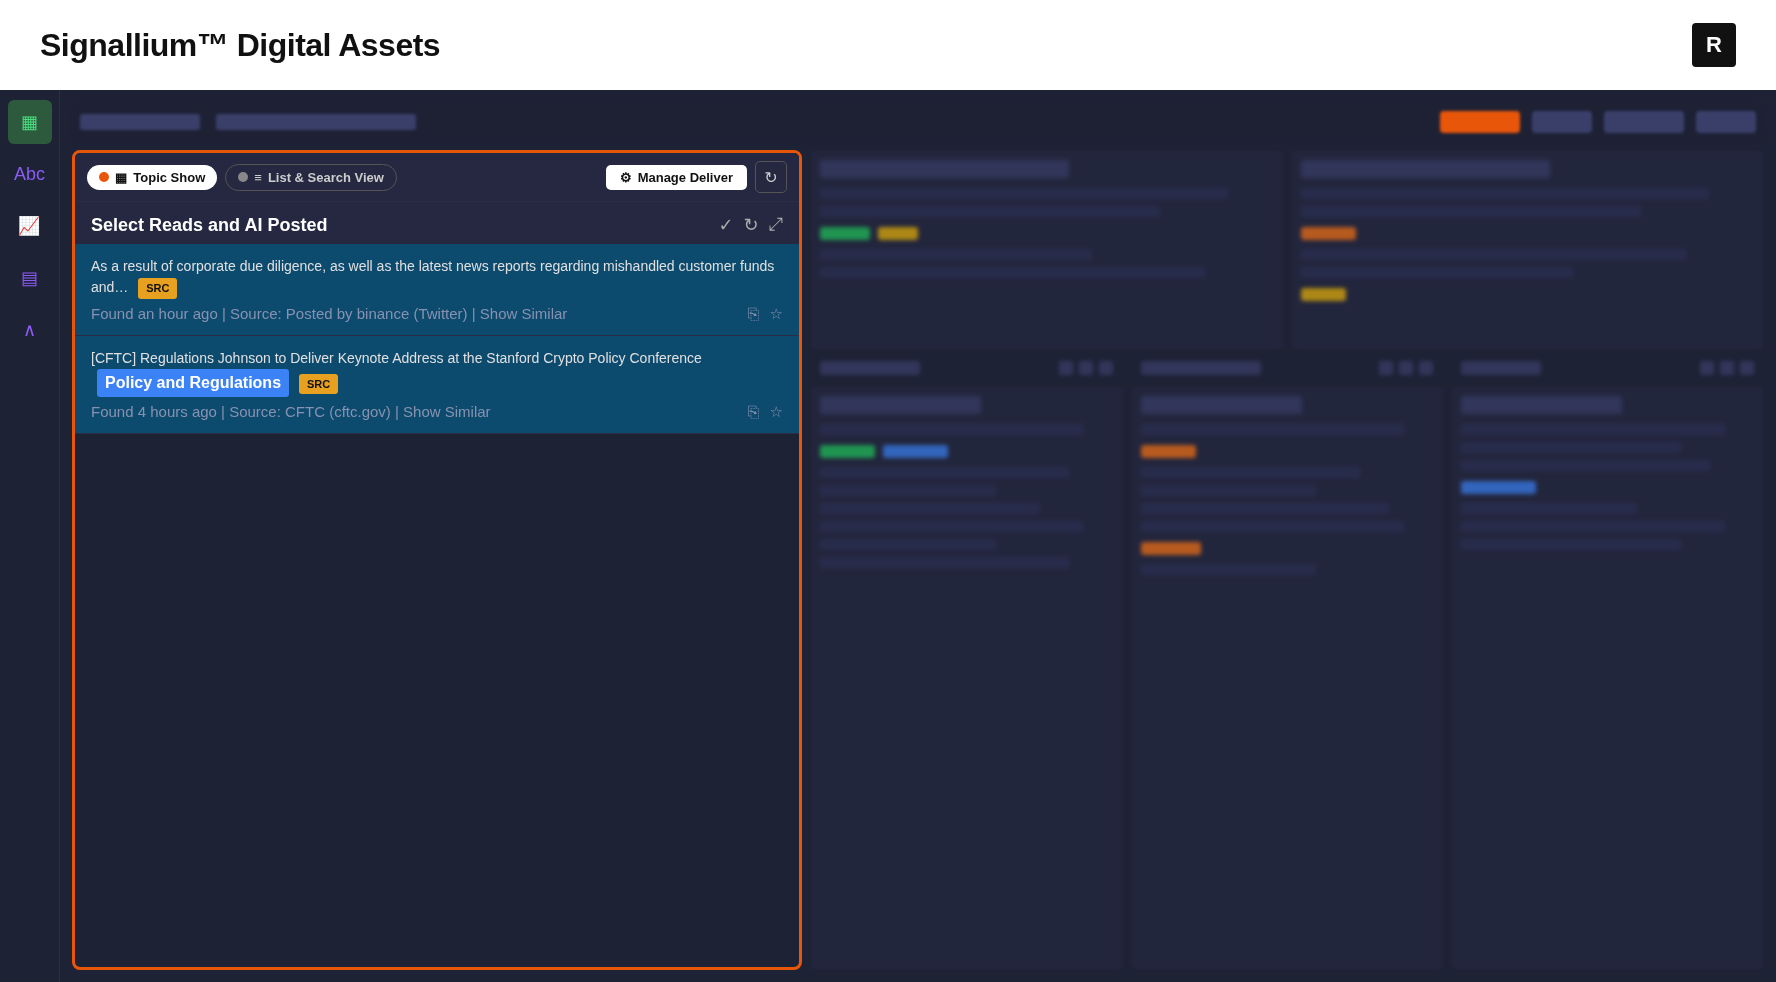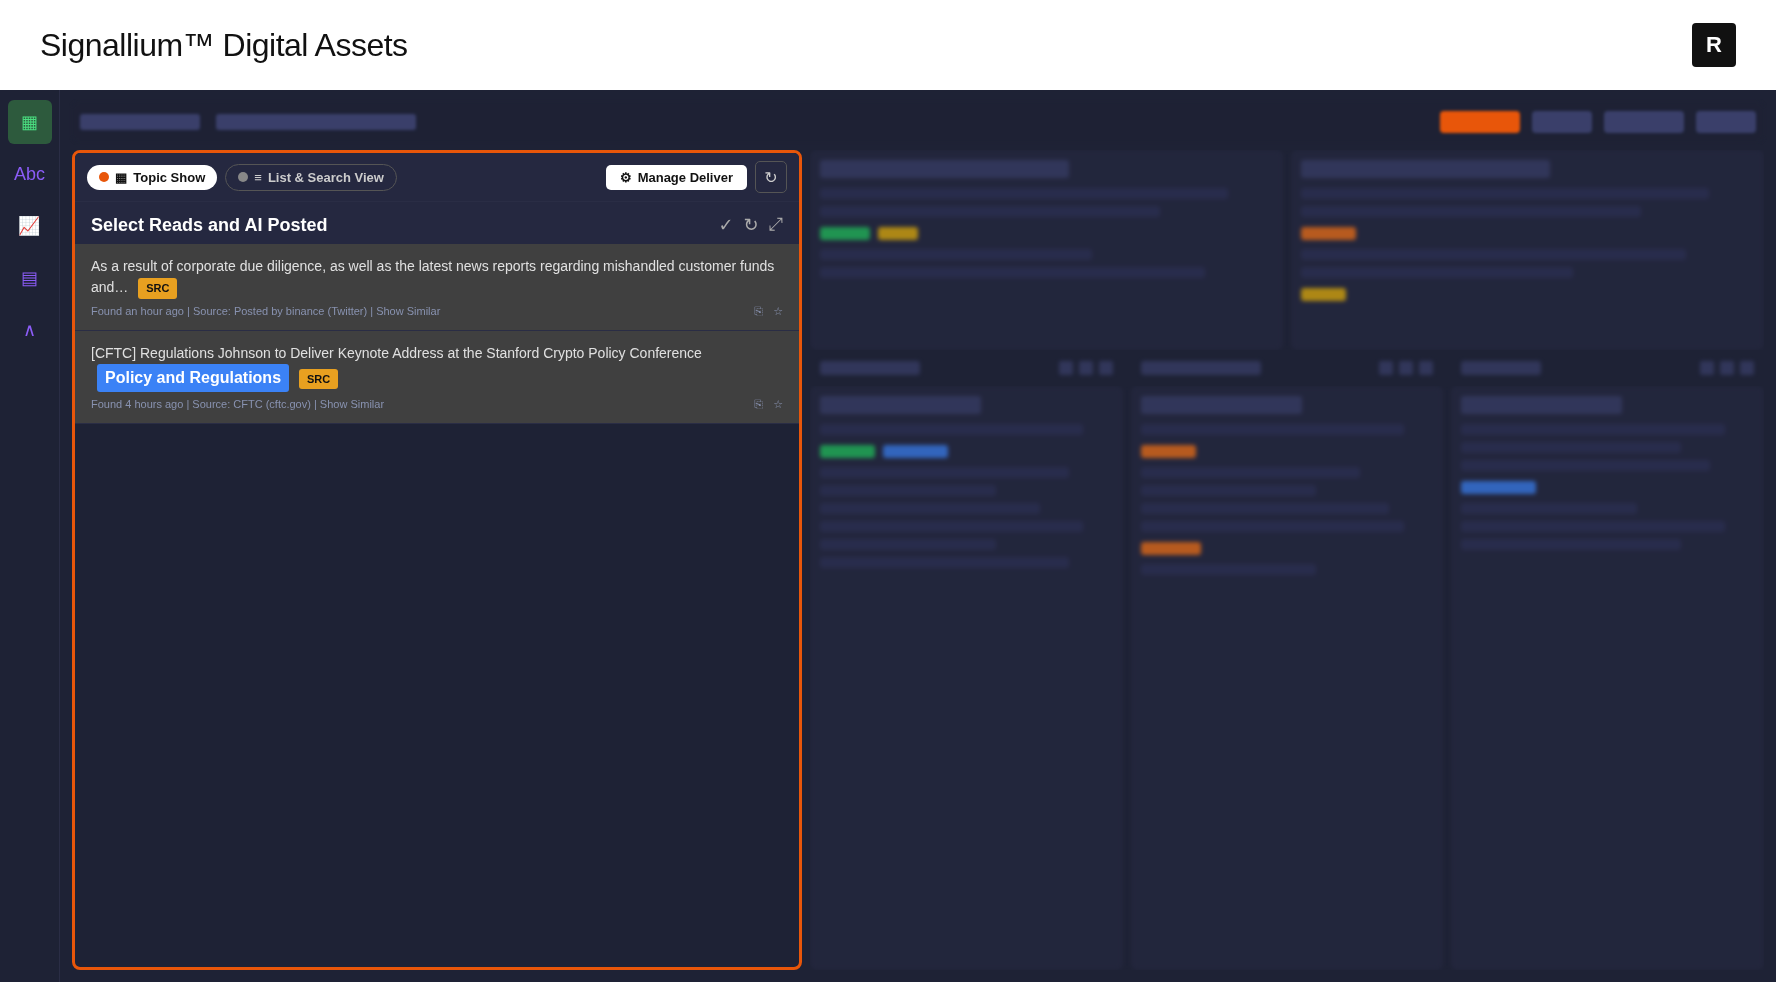--- a/index.html
+++ b/index.html
@@ -16,21 +16,21 @@
     .header {
       background: #fff;
       padding: 18px 40px;
       display: flex;
       align-items: center;
       justify-content: space-between;
       height: 90px;
     }
     .header-title {
       font-size: 32px;
-      font-weight: 400;
+      font-weight: 700;
       color: #111;
       letter-spacing: -0.5px;
     }
     .header-brand {
       display: flex;
       align-items: center;
       gap: 12px;
     }
     .brand-logo {
       width: 44px;
@@ -204,30 +204,30 @@
       font-size: 18px;
     }
     .card-action-icon {
       cursor: pointer;
     }
 
     
     .news-item {
       padding: 12px 16px;
       border-bottom: 1px solid #2a2d45;
-      background: #404040;
+      background: #0c4a6e;
     }
     .news-text {
       font-size: 14px;
       color: #e0e0e0;
       line-height: 1.5;
       margin-bottom: 6px;
     }
     .news-meta {
-      font-size: 11px;
+      font-size: 15px;
       color: #8892b0;
       display: flex;
       align-items: flex-start;
       justify-content: space-between;
     }
     .news-meta-left {
       display: flex;
       align-items: center;
       gap: 4px;
     }

